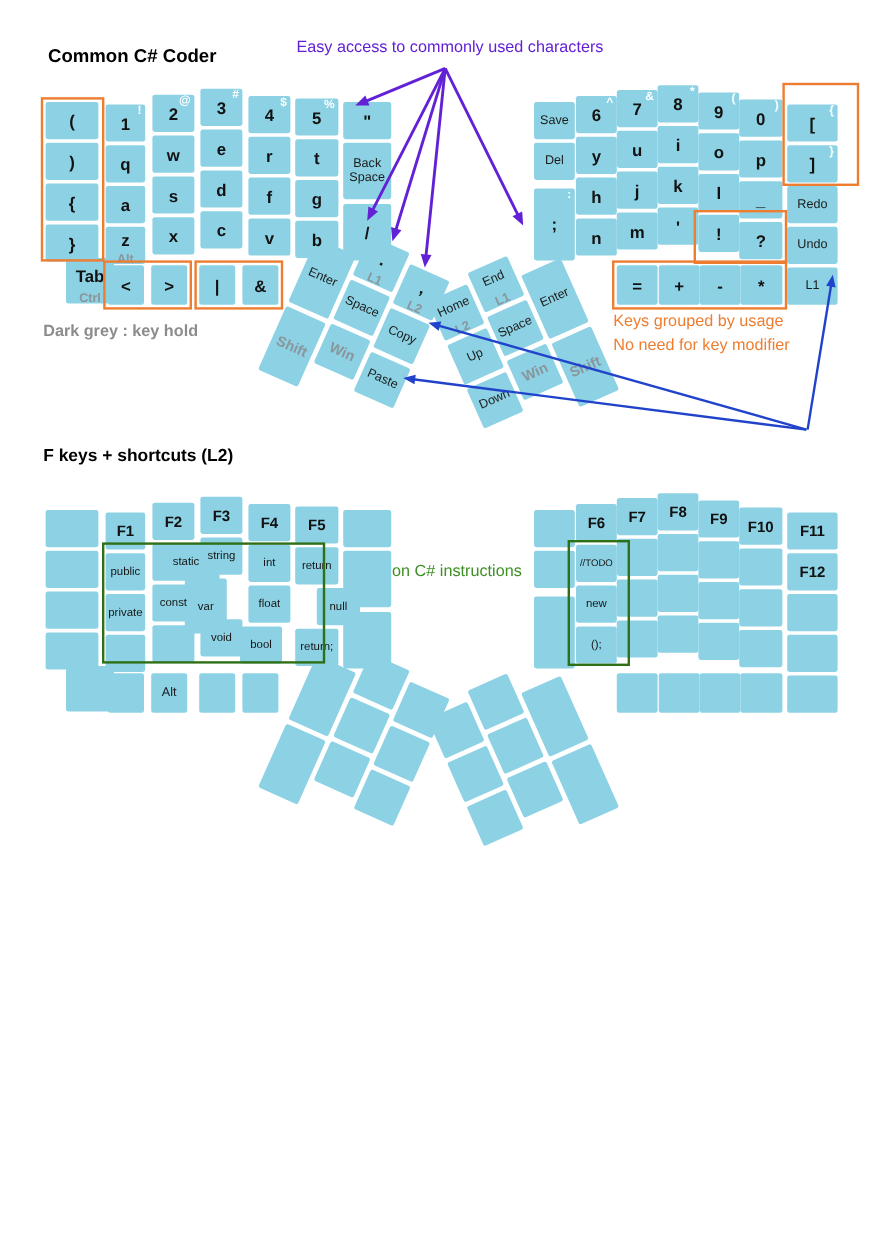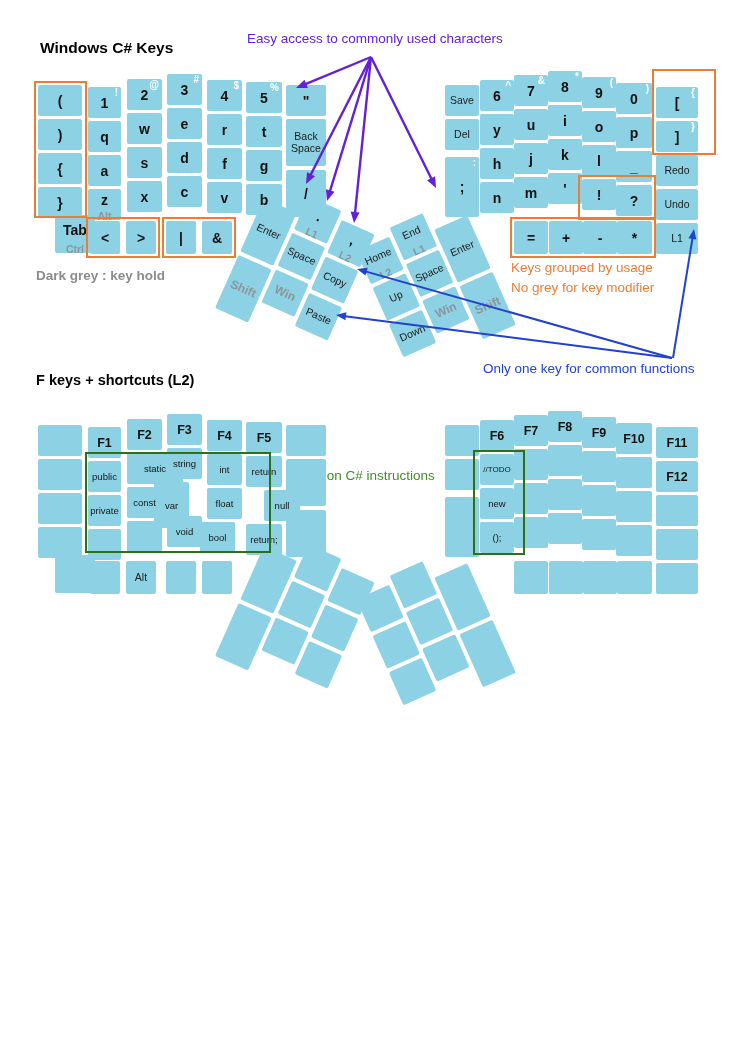--- a/index.html
+++ b/index.html
@@ -33,26 +33,25 @@
        color:var(--grey);font-weight:bold;font-size:10.5px;line-height:1;z-index:2;}
   .cluster{position:absolute;width:116px;height:140px;transform-origin:0 0;}
   .hbox{position:absolute;border:2.5px solid var(--orange);box-sizing:border-box;z-index:5;}
   .hbox.green{border:2.5px solid var(--greenbox);}
   svg.overlay{position:absolute;left:0;top:0;z-index:6;pointer-events:none;}
 </style>
 </head>
 <body>
 
 <div class="page">
-  <div class="txt t-main">Windows C# Keys</div>
+  <div class="txt t-main">Common C# Coder</div>
   <div class="txt t-easy">Easy access to commonly used characters</div>
   <div class="txt t-grey">Dark grey : key hold</div>
   <div class="txt t-o1">Keys grouped by usage</div>
-  <div class="txt t-o2">No grey for key modifier</div>
-  <div class="txt t-blue">Only one key for common functions</div>
+  <div class="txt t-o2">No need for key modifier</div>
   <div class="txt t-sec2">F keys + shortcuts (L2)</div>
   <div class="txt t-green">Common C# instructions</div>
   <div id="keys-root">
       <div>
         <div class="key" style="left: 38px; top: 85px; width: 44px; height: 31px;">
           <span class="main m-b">(</span>
         </div>
         <div class="key" style="left: 38px; top: 119px; width: 44px; height: 31px;">
           <span class="main m-b">)</span>
         </div>

